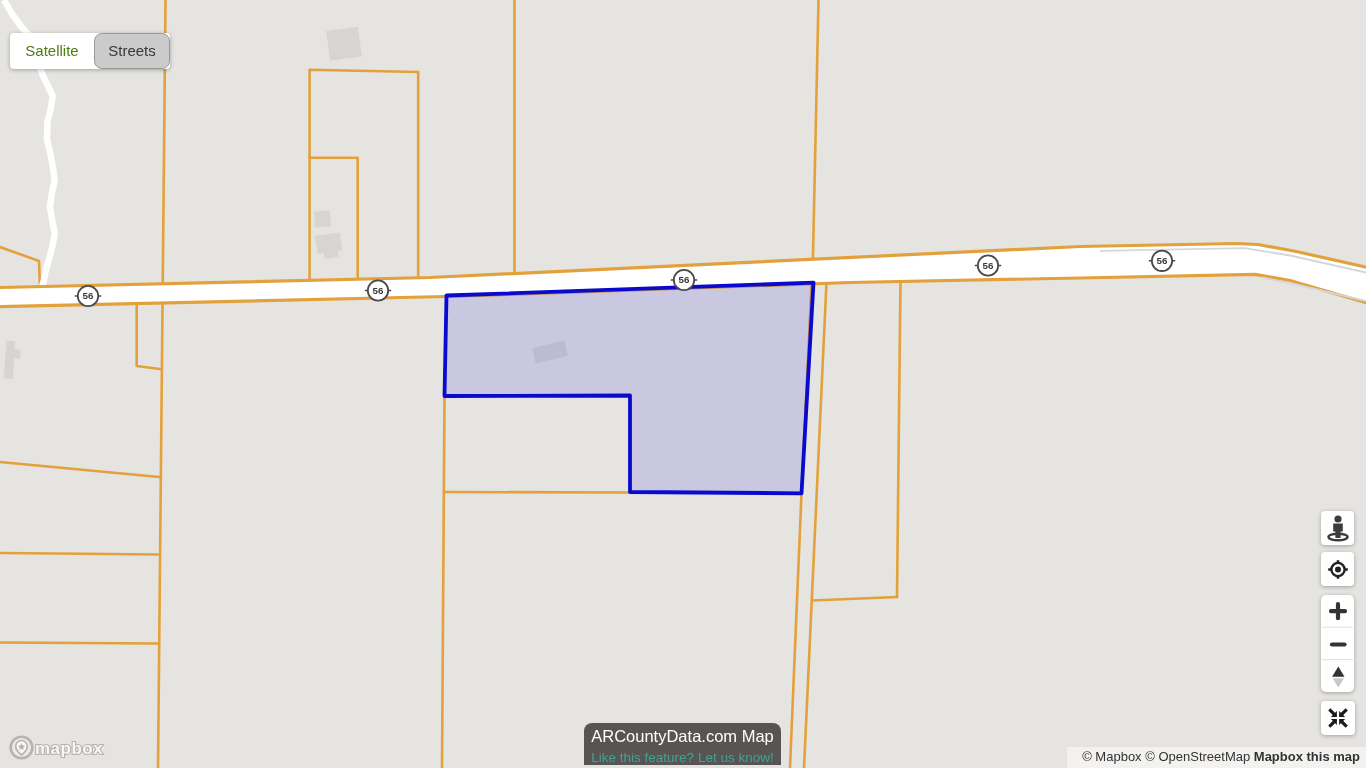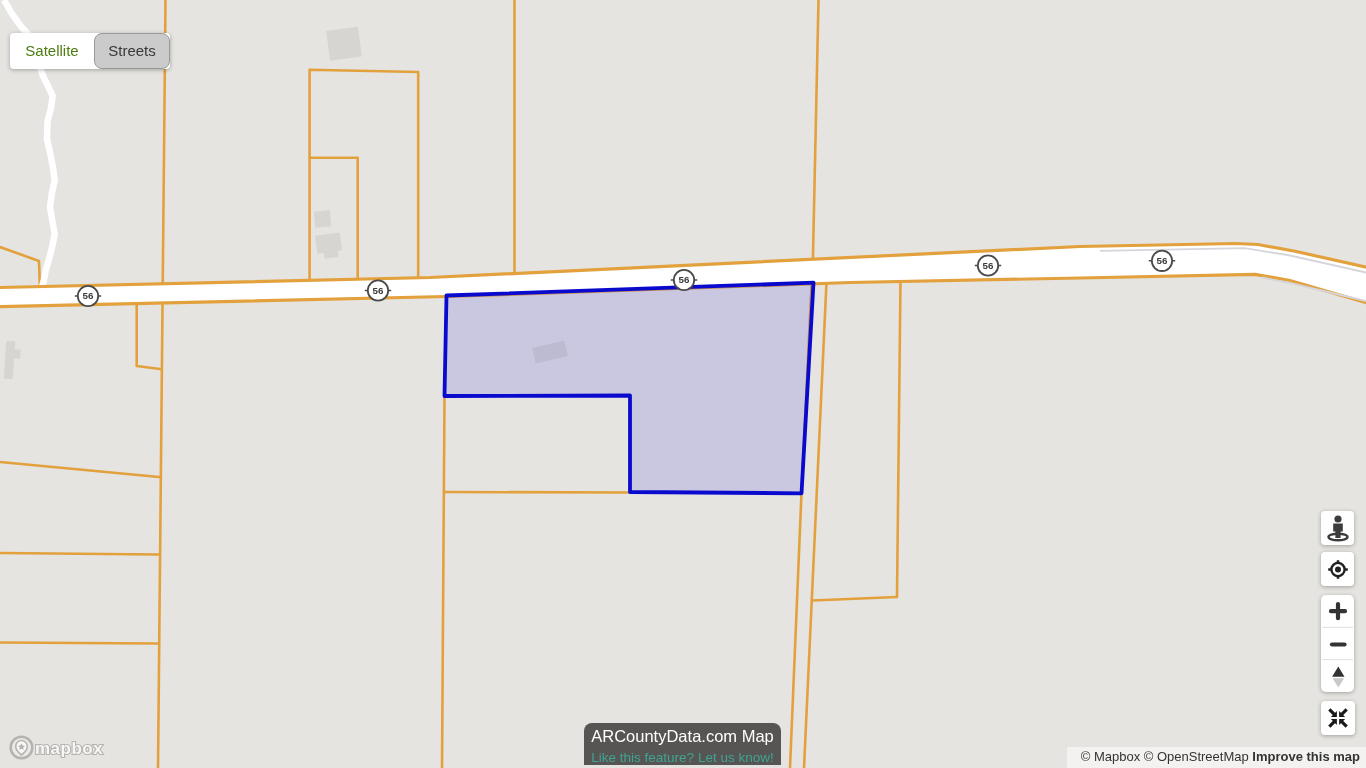--- a/index.html
+++ b/index.html
@@ -173,13 +173,13 @@
 
 <svg class="abs" style="left:8px;top:733px" width="110" height="30" viewBox="0 0 110 30">
   <g opacity="0.72">
     <circle cx="13.5" cy="14.5" r="10.8" fill="rgba(255,255,255,0.3)" stroke="#a3a19d" stroke-width="2.6"></circle>
     <path d="M13.5 7.5 c3.2 0 5.8 2.6 5.8 5.8 0 4.4 -5.8 8.7 -5.8 8.7 s-5.8 -4.3 -5.8 -8.7 c0 -3.2 2.6 -5.8 5.8 -5.8 z" fill="#fff" stroke="#a3a19d" stroke-width="1.6"></path>
     <path d="M13.5 10.2 l1.1 2.2 2.4 .35 -1.75 1.7 .4 2.4 -2.15 -1.13 -2.15 1.13 .4 -2.4 -1.75 -1.7 2.4 -.35 z" fill="#a3a19d"></path>
     <text x="27" y="21" font-family="Liberation Sans, sans-serif" font-size="17" font-weight="bold" letter-spacing="0.5" fill="#ffffff" stroke="#a3a19d" stroke-width="2.2" paint-order="stroke" style="paint-order:stroke">mapbox</text>
   </g>
 </svg>
 
-<div class="abs" style="left:1067px;top:747px;width:299px;height:21px;background:rgba(255,255,255,0.5);font-size:13px;color:#333;text-align:right;line-height:20px;padding-right:6px;box-sizing:border-box;white-space:nowrap;">© Mapbox © OpenStreetMap <b>Improve this map</b></div>
+<div class="abs" style="left:1067px;top:747px;width:299px;height:21px;background:rgba(255,255,255,0.5);font-size:13px;color:#333;text-align:right;line-height:20px;padding-right:6px;box-sizing:border-box;white-space:nowrap;">© Mapbox © OpenStreetMap <b>Mapbox this map</b></div>
 
 </body></html>

